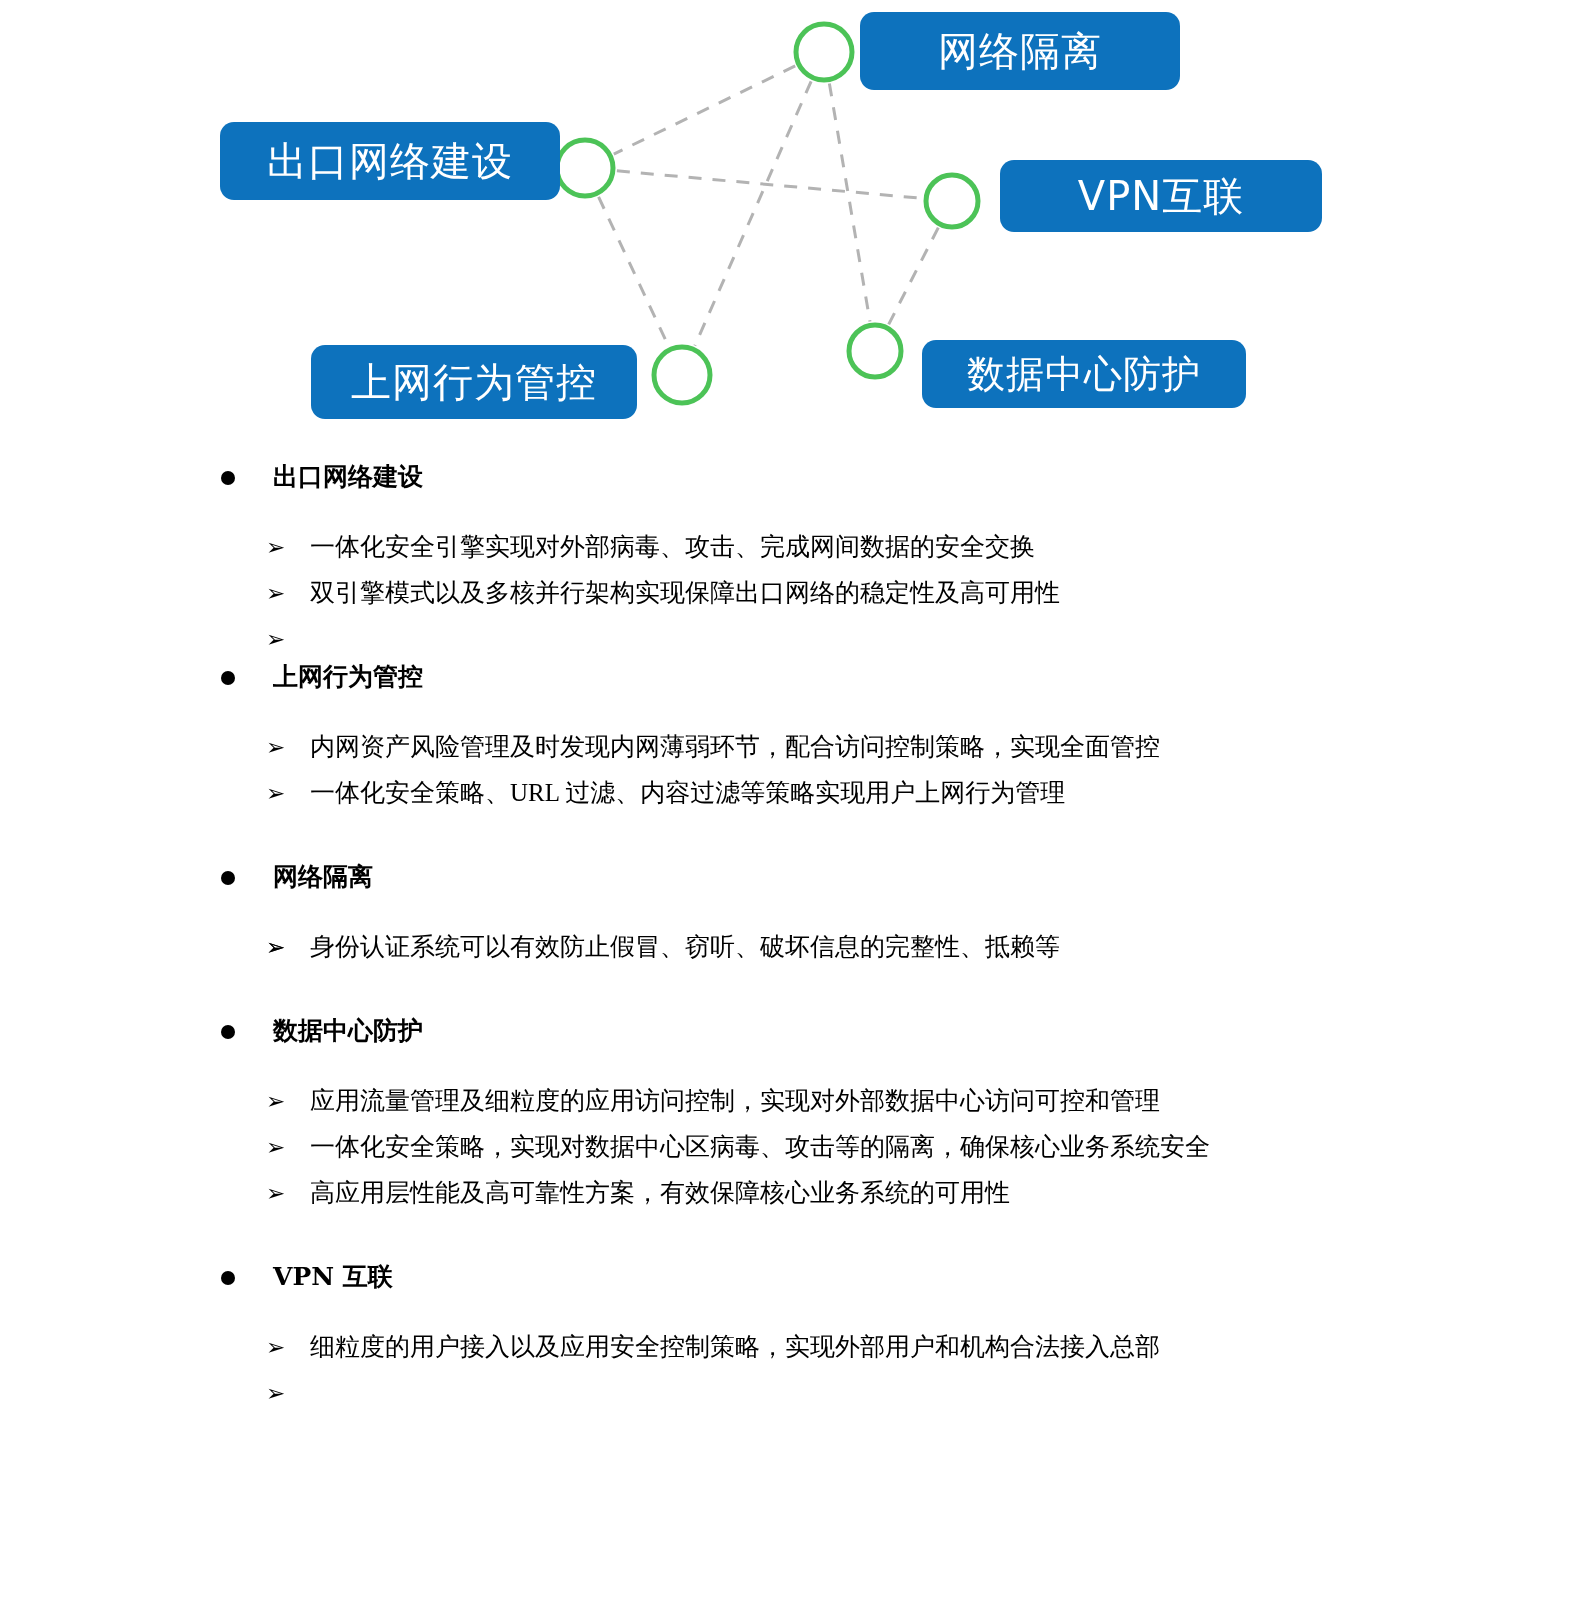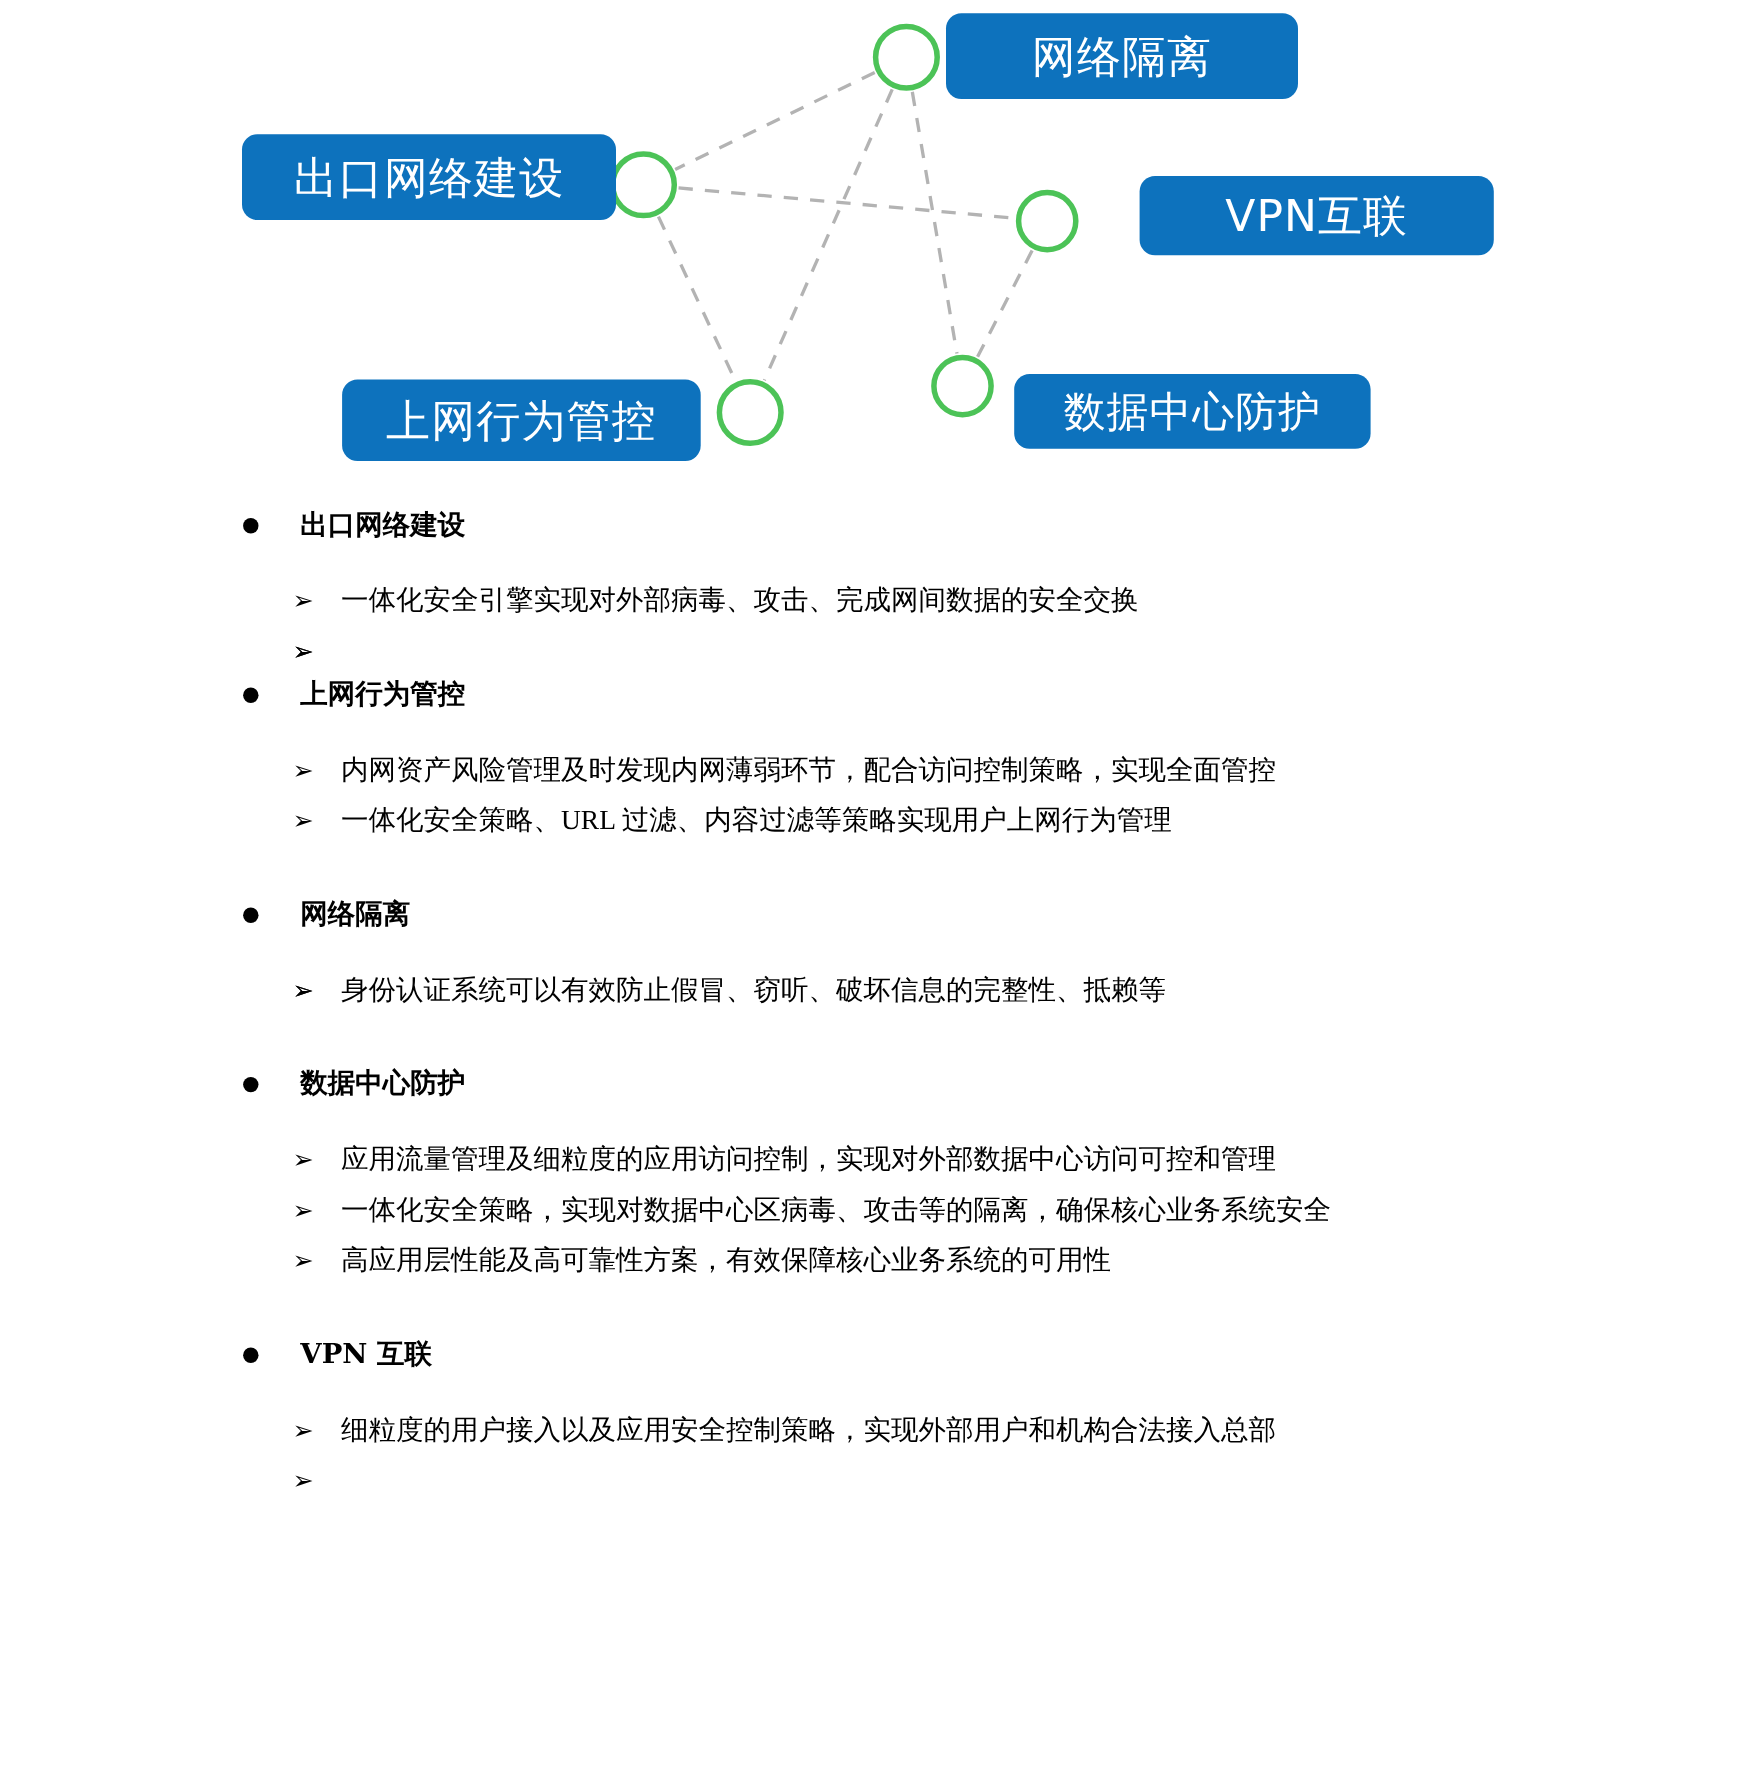--- a/index.html
+++ b/index.html
@@ -116,40 +116,40 @@
       <circle cx="682" cy="375" r="28" fill="#ffffff" stroke="#4cc357" stroke-width="5"></circle>
       <circle cx="875" cy="351" r="26" fill="#ffffff" stroke="#4cc357" stroke-width="5"></circle>
     </svg>
   <div id="diagram-nodes">
       <div class="node-label" style="left: 220px; top: 122px; width: 340px; height: 78px; font-size: 40px; background: rgb(13, 114, 189);">
         <span>出口网络建设</span>
       </div>
       <div class="node-label" style="left: 860px; top: 12px; width: 320px; height: 78px; font-size: 40px; background: rgb(13, 114, 189);">
         <span>网络隔离</span>
       </div>
-      <div class="node-label" style="left: 1036px; top: 160px; width: 322px; height: 72px; font-size: 40px; background: rgb(13, 114, 189);">
+      <div class="node-label" style="left: 1000px; top: 160px; width: 322px; height: 72px; font-size: 40px; background: rgb(13, 114, 189);">
         <span>VPN互联</span>
       </div>
       <div class="node-label" style="left: 311px; top: 345px; width: 326px; height: 74px; font-size: 40px; background: rgb(13, 114, 189);">
         <span>上网行为管控</span>
       </div>
       <div class="node-label" style="left: 922px; top: 340px; width: 324px; height: 68px; font-size: 38px; background: rgb(13, 114, 189);">
         <span>数据中心防护</span>
       </div>
     </div>
 </div>
 
 <div id="content">
     <div class="sp-md"></div>
     <div class="section">
       <div class="sec-head"><span class="dot"></span><span>出口网络建设</span></div>
       <div class="sp-lg"></div>
       <div class="sub-list">
         <div class="sub-item"><span class="arrow">➢</span><span>一体化安全引擎实现对外部病毒、攻击、完成网间数据的安全交换</span></div>
-        <div class="sub-item"><span class="arrow">➢</span></div>
+        <div class="sub-item"><span class="arrow">➢</span><span>双引擎模式以及多核并行架构实现保障出口网络的稳定性及高可用性</span></div>
         <div class="sub-item"><span class="arrow">➢</span></div>
       </div>
       <div class="sp-xl"></div>
     </div>
     <div class="section">
       <div class="sec-head"><span class="dot"></span><span>上网行为管控</span></div>
       <div class="sp-lg"></div>
       <div class="sub-list">
         <div class="sub-item"><span class="arrow">➢</span><span>内网资产风险管理及时发现内网薄弱环节，配合访问控制策略，实现全面管控</span></div>
         <div class="sub-item"><span class="arrow">➢</span><span>一体化安全策略、URL 过滤、内容过滤等策略实现用户上网行为管理</span></div>

